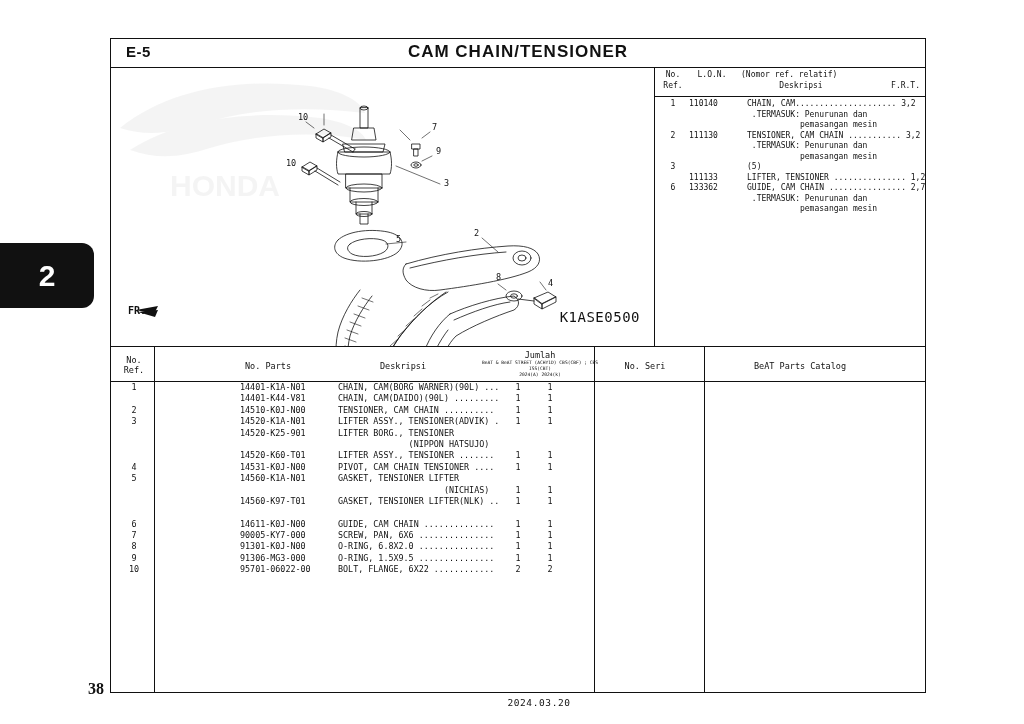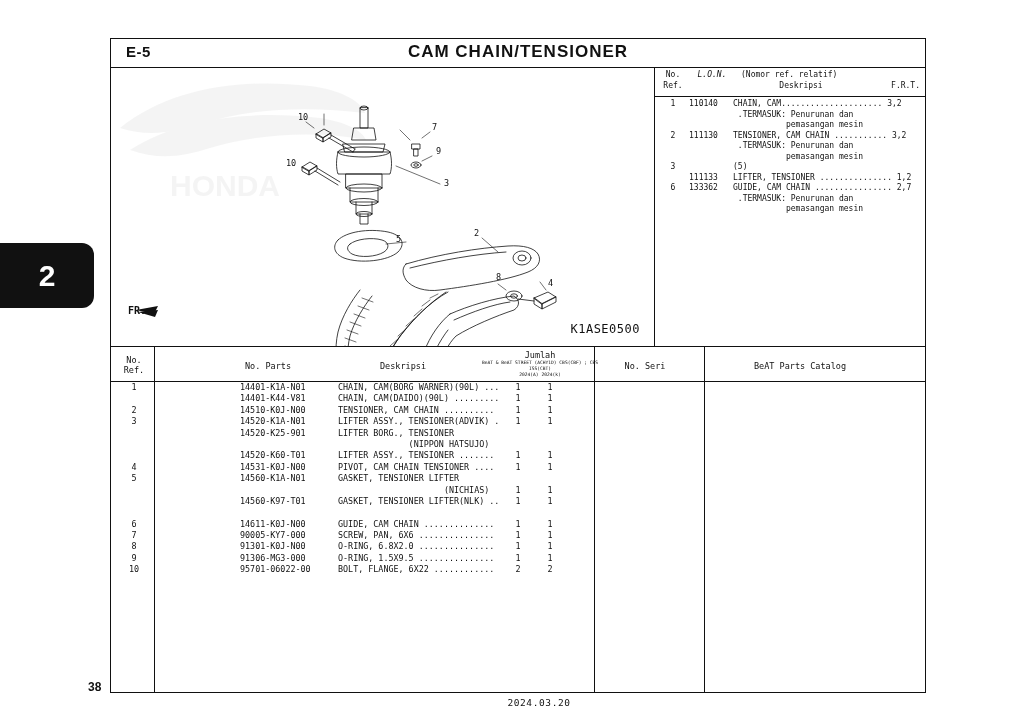--- a/index.html
+++ b/index.html
@@ -74,23 +74,23 @@
     color: #fff;
     font-size: 30px;
     font-weight: bold;
     font-family: "Liberation Sans", sans-serif;
   }
 
   
   .page-num {
     position: absolute;
     left: 88px; top: 680px;
-    font-size: 12px;
+    font-size: 16px;
     font-weight: bold;
-    font-family: Liberation Sans, sans-serif;
+    font-family: Liberation Serif, serif;
   }
   .footer-date {
     position: absolute;
     left: 0; top: 697px;
     width: 1024px;
     text-align: center;
     font-size: 9.5px;
     letter-spacing: 0.6px;
     margin-left: 27px;
   }
@@ -109,21 +109,21 @@
     position: relative;
     height: 28px;
     border-bottom: 1px solid #111;
   }
   .ref-head .rh-no {
     position: absolute; left: 4px; top: 2px;
     width: 28px; text-align: center;
   }
   .ref-head .rh-lon {
     position: absolute; left: 34px; top: 2px;
-    width: 46px; text-align: center; font-style: italic;
+    width: 46px; text-align: center;
   }
   .ref-head .rh-rel {
     position: absolute; left: 86px; top: 2px;
   }
   .ref-head .rh-desk {
     position: absolute; left: 86px; top: 13px;
     width: 120px; text-align: center;
   }
   .ref-head .rh-frt {
     position: absolute; right: 6px; top: 13px;
@@ -139,35 +139,35 @@
   }
   .ref-row .c-no {
     position: absolute; left: 4px;
     width: 28px; text-align: center;
   }
   .ref-row .c-lon {
     position: absolute; left: 34px;
     width: 46px; text-align: left;
   }
   .ref-row .c-desc {
-    position: absolute; left: 78px;
+    position: absolute; left: 92px;
   }
 
   
   .illus {
     position: absolute;
     left: 110px; top: 68px;
     width: 544px; height: 278px;
     overflow: hidden;
   }
   .illus svg { position: absolute; left: 0; top: 0; }
   .illus-code {
     position: absolute;
-    right: 14px; bottom: 10px;
-    font-size: 12px;
+    right: 14px; bottom: 21px;
+    font-size: 14px;
     letter-spacing: 0.5px;
   }
   .fr-label {
     position: absolute;
     left: 18px; bottom: 30px;
     font-size: 10px;
     font-weight: bold;
   }
 
   

